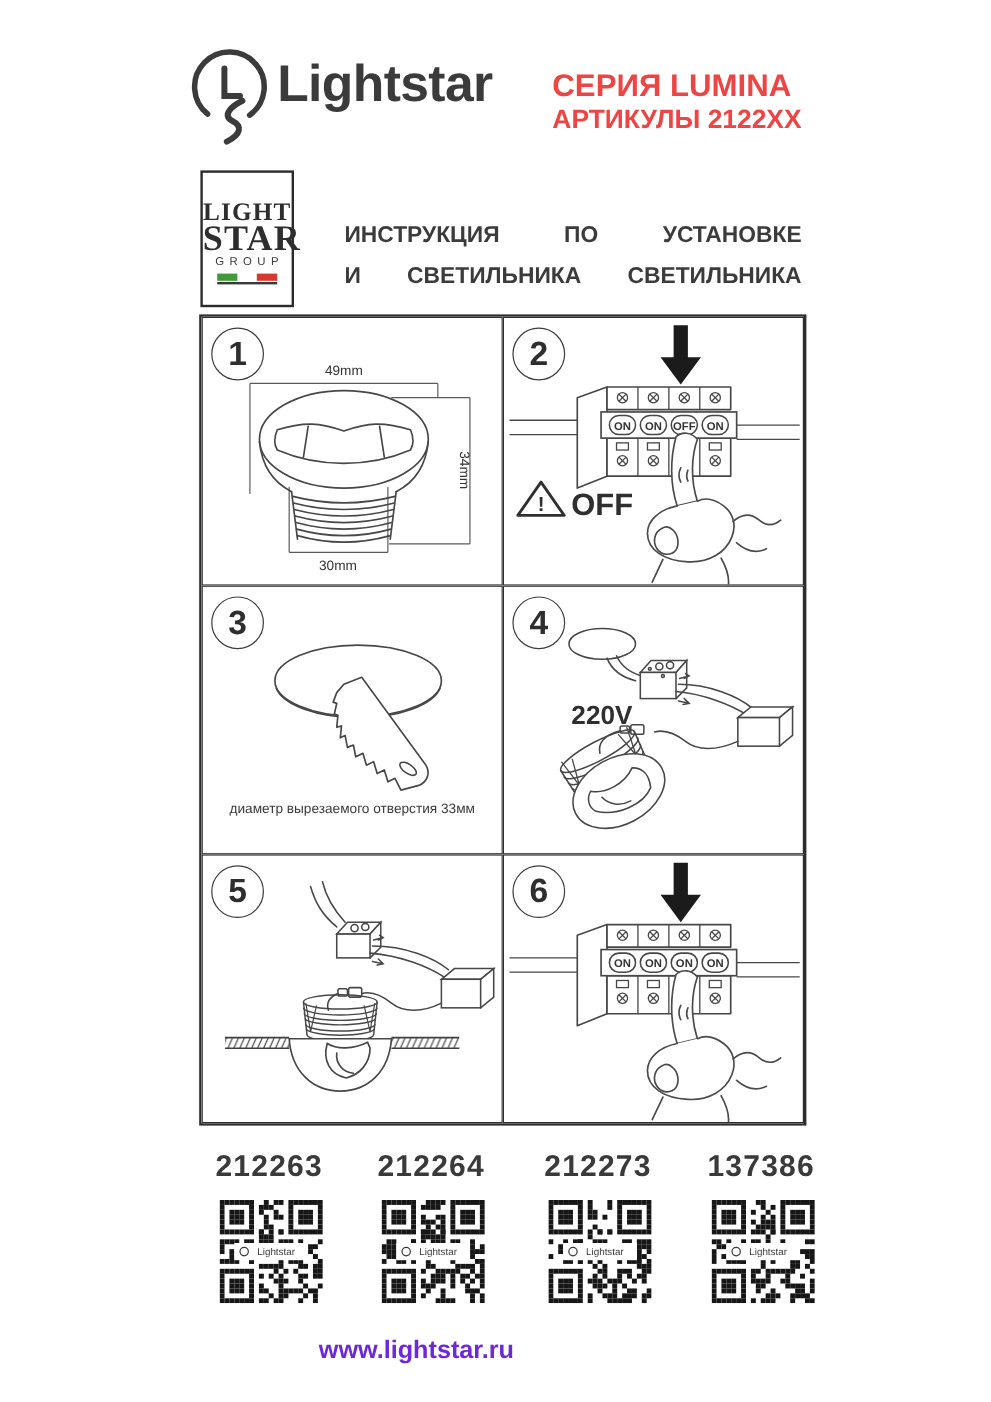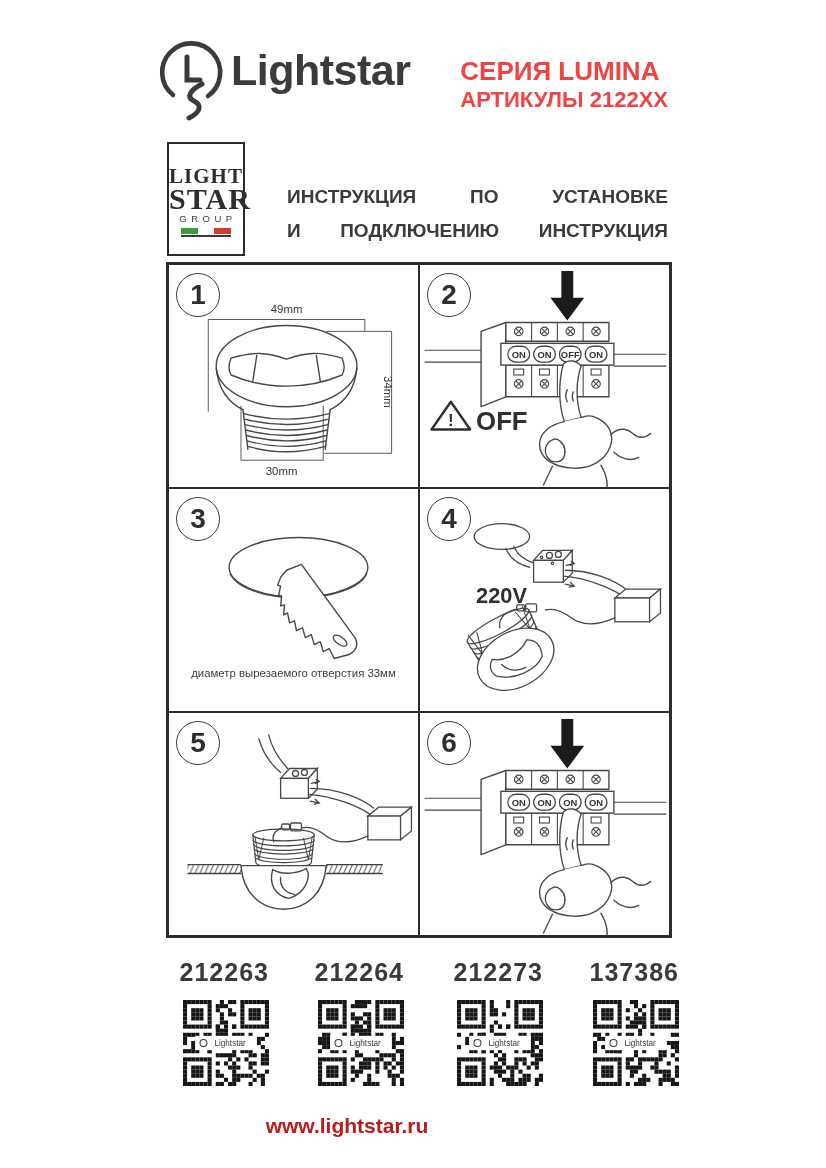--- a/index.html
+++ b/index.html
@@ -28,21 +28,21 @@
         grid-template-columns:1fr 1fr;grid-template-rows:1fr 1fr 1fr;border:2px solid #2d2d2d;}
   .cell{position:relative;border:1.5px solid #2d2d2d;background:#fff;}
   .cell svg.diag{position:absolute;left:0;top:0;width:100%;height:100%;}
   .step-num{position:absolute;left:7px;top:8px;width:42px;height:42px;border:1.6px solid #3c3c3c;border-radius:50%;
             display:flex;align-items:center;justify-content:center;font-size:28px;font-weight:bold;color:#2e2e2e;z-index:2;}
   
   .article-col{top:958px;width:124px;text-align:right;}
   .article-code{font-size:25px;font-weight:bold;letter-spacing:1px;color:#3a3a3a;}
   .article-col svg{margin-top:13px;}
   
-  .footer{left:0;top:1114px;width:694px;text-align:center;font-size:21px;font-weight:bold;color:#b91c1c;}
+  .footer{left:0;top:1114px;width:694px;text-align:center;font-size:21px;font-weight:bold;color:#6d28d9;}
   text{font-family:"Liberation Sans",sans-serif;}
 </style>
 </head>
 <body>
 
 <svg class="abs" style="left:159px;top:40px" width="66" height="88" viewBox="0 0 66 88">
   <g fill="none" stroke="#3b3b3b" stroke-width="4.6" stroke-linecap="round">
     <path d="M 14,55 A 29,29 0 1 1 49,56"></path>
     <path d="M 28,17 L 28,40 L 41,40" stroke-width="5"></path>
     <path d="M 43,44 C 31,50 27,57 35,61 C 43,65 42,72 30,78" stroke-width="5"></path>
@@ -60,21 +60,21 @@
   <div class="gl3">GROUP</div>
   <div class="flag">
     <span style="background:#3f9b37"></span>
       <span style="background:#ffffff"></span>
       <span style="background:#d53a2f"></span>
   </div>
 </div>
 
 <div class="abs doc-title">
   <div>ИНСТРУКЦИЯ ПО УСТАНОВКЕ</div>
-  <div>И ПОДКЛЮЧЕНИЮ ИНСТРУКЦИЯ</div>
+  <div>И СВЕТИЛЬНИКА СВЕТИЛЬНИКА</div>
 </div>
 
 <div class="abs grid">
 
   <div class="cell">
     <div class="step-num">1</div>
     <svg class="diag" viewBox="0 0 250 224">
       <g stroke="#5a5a5a" stroke-width="1" fill="none">
         <line x1="39" y1="55" x2="197" y2="55"></line>
         <line x1="39" y1="55" x2="39" y2="148"></line>

